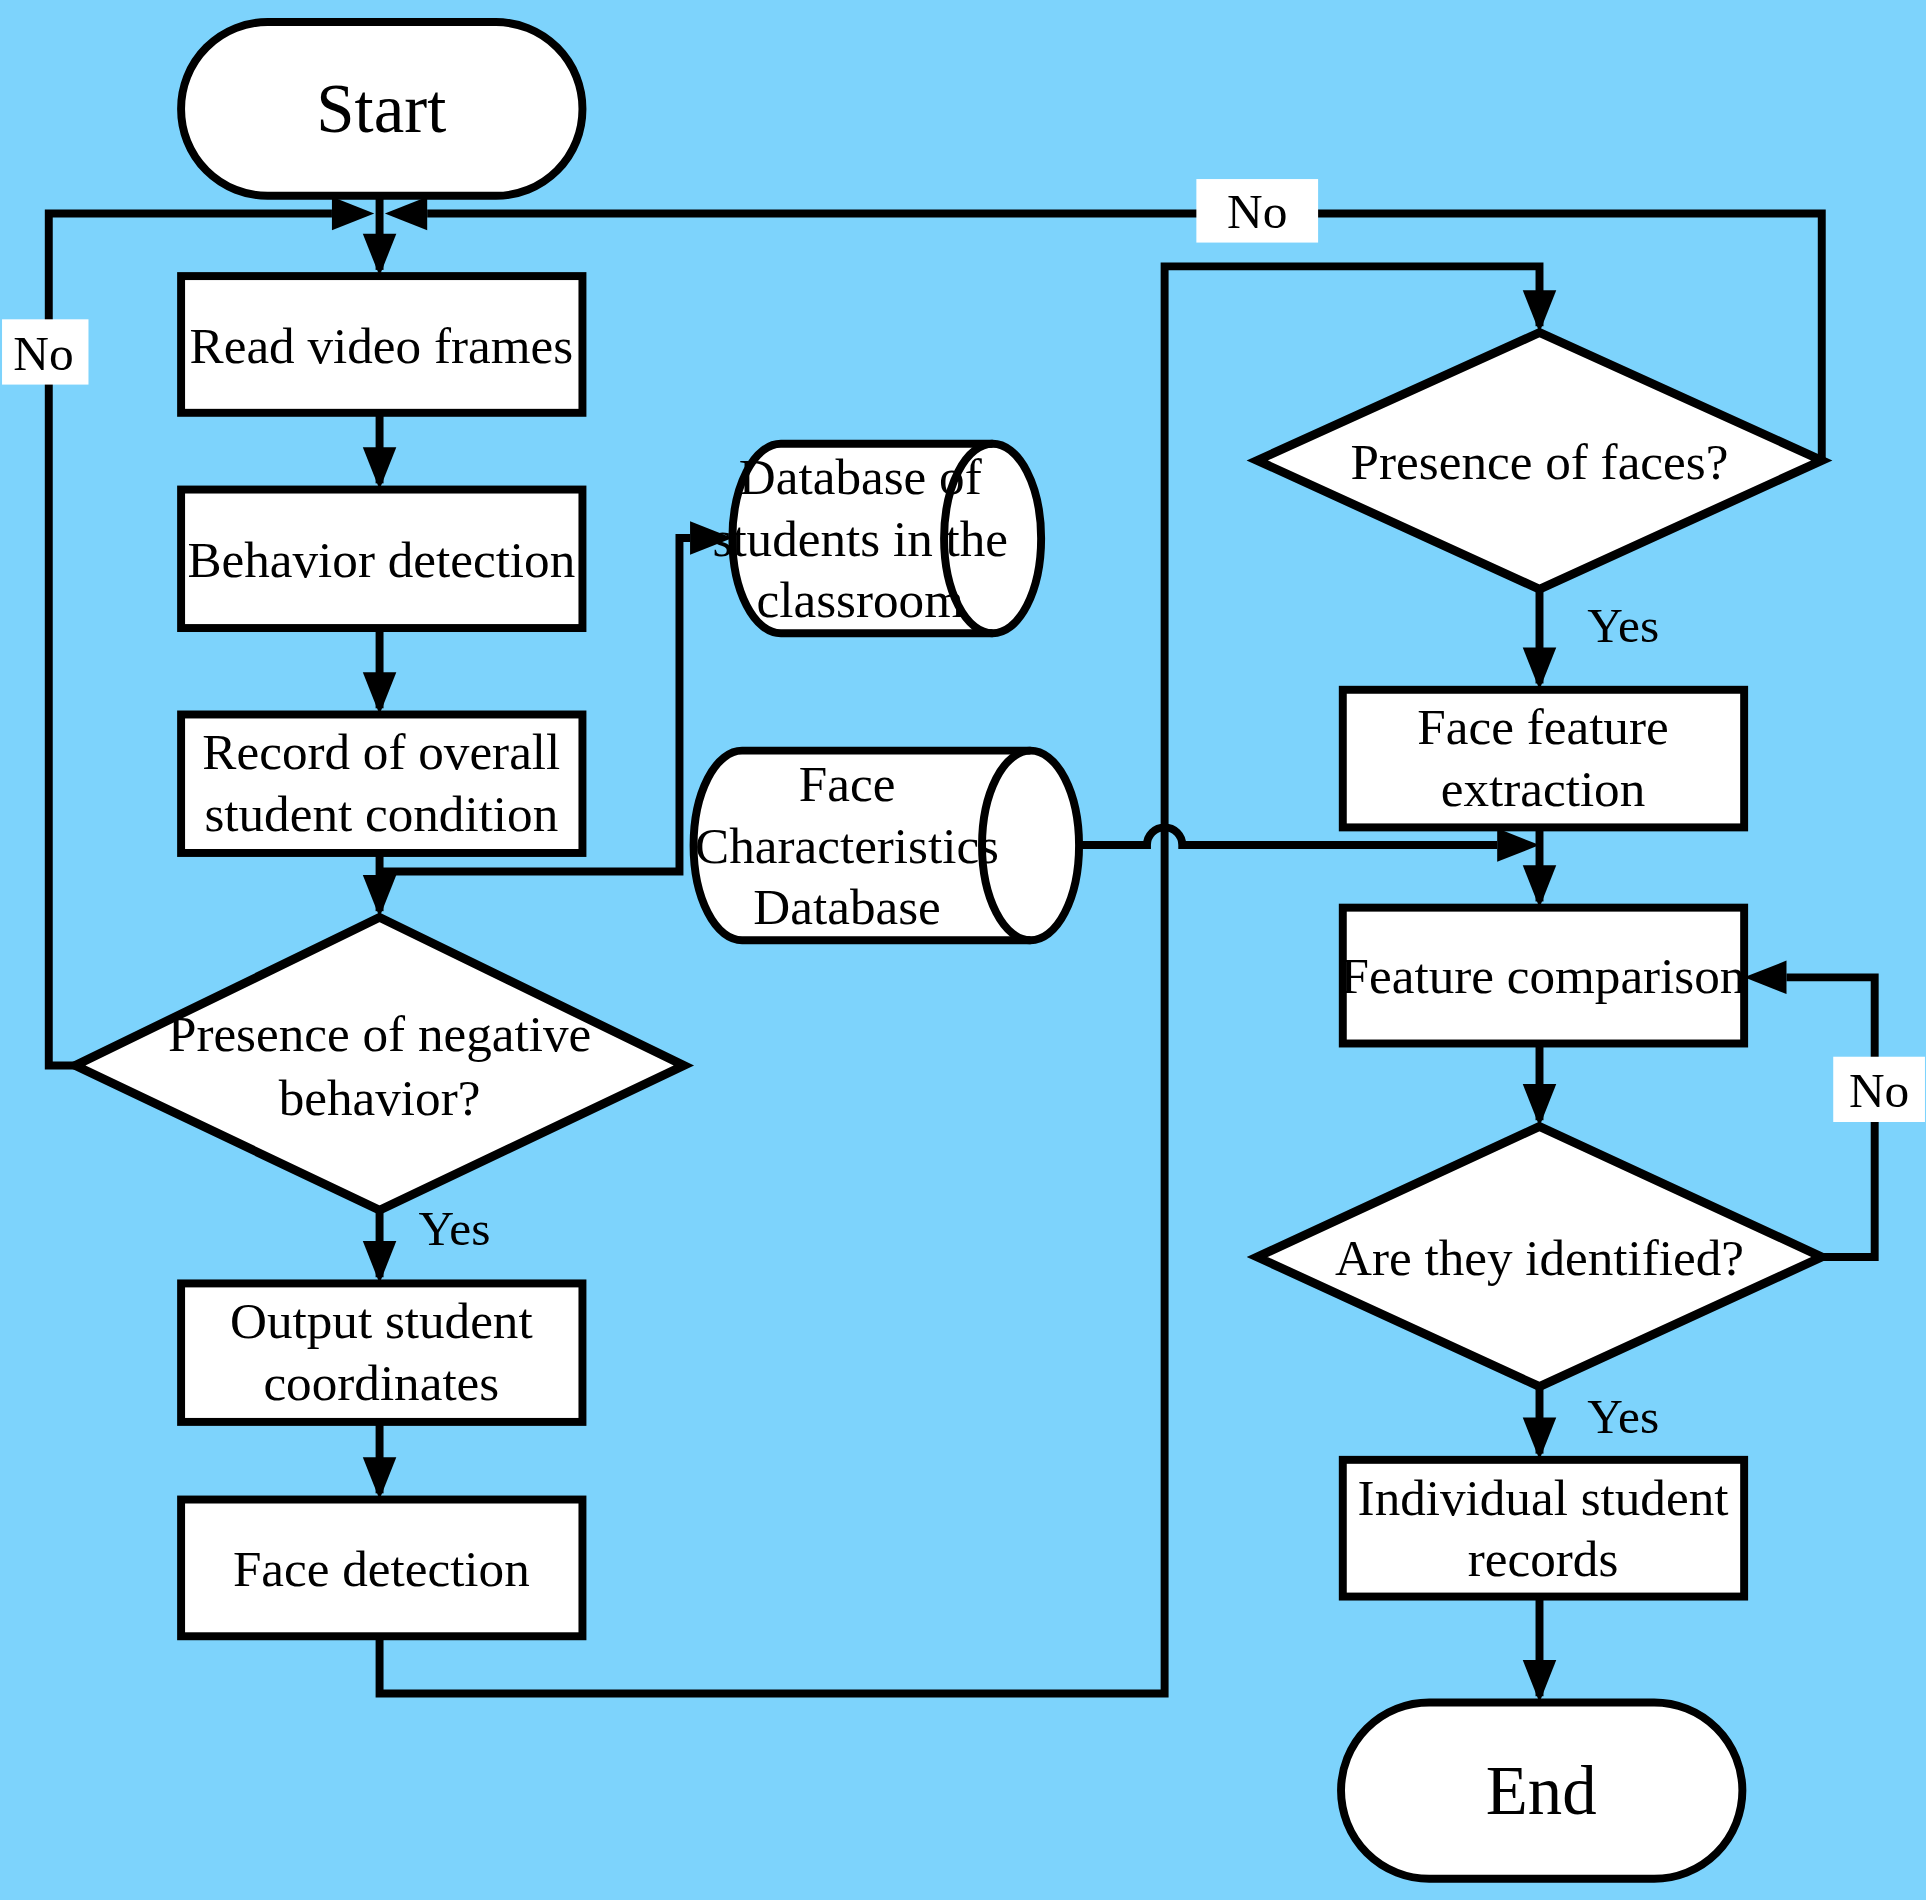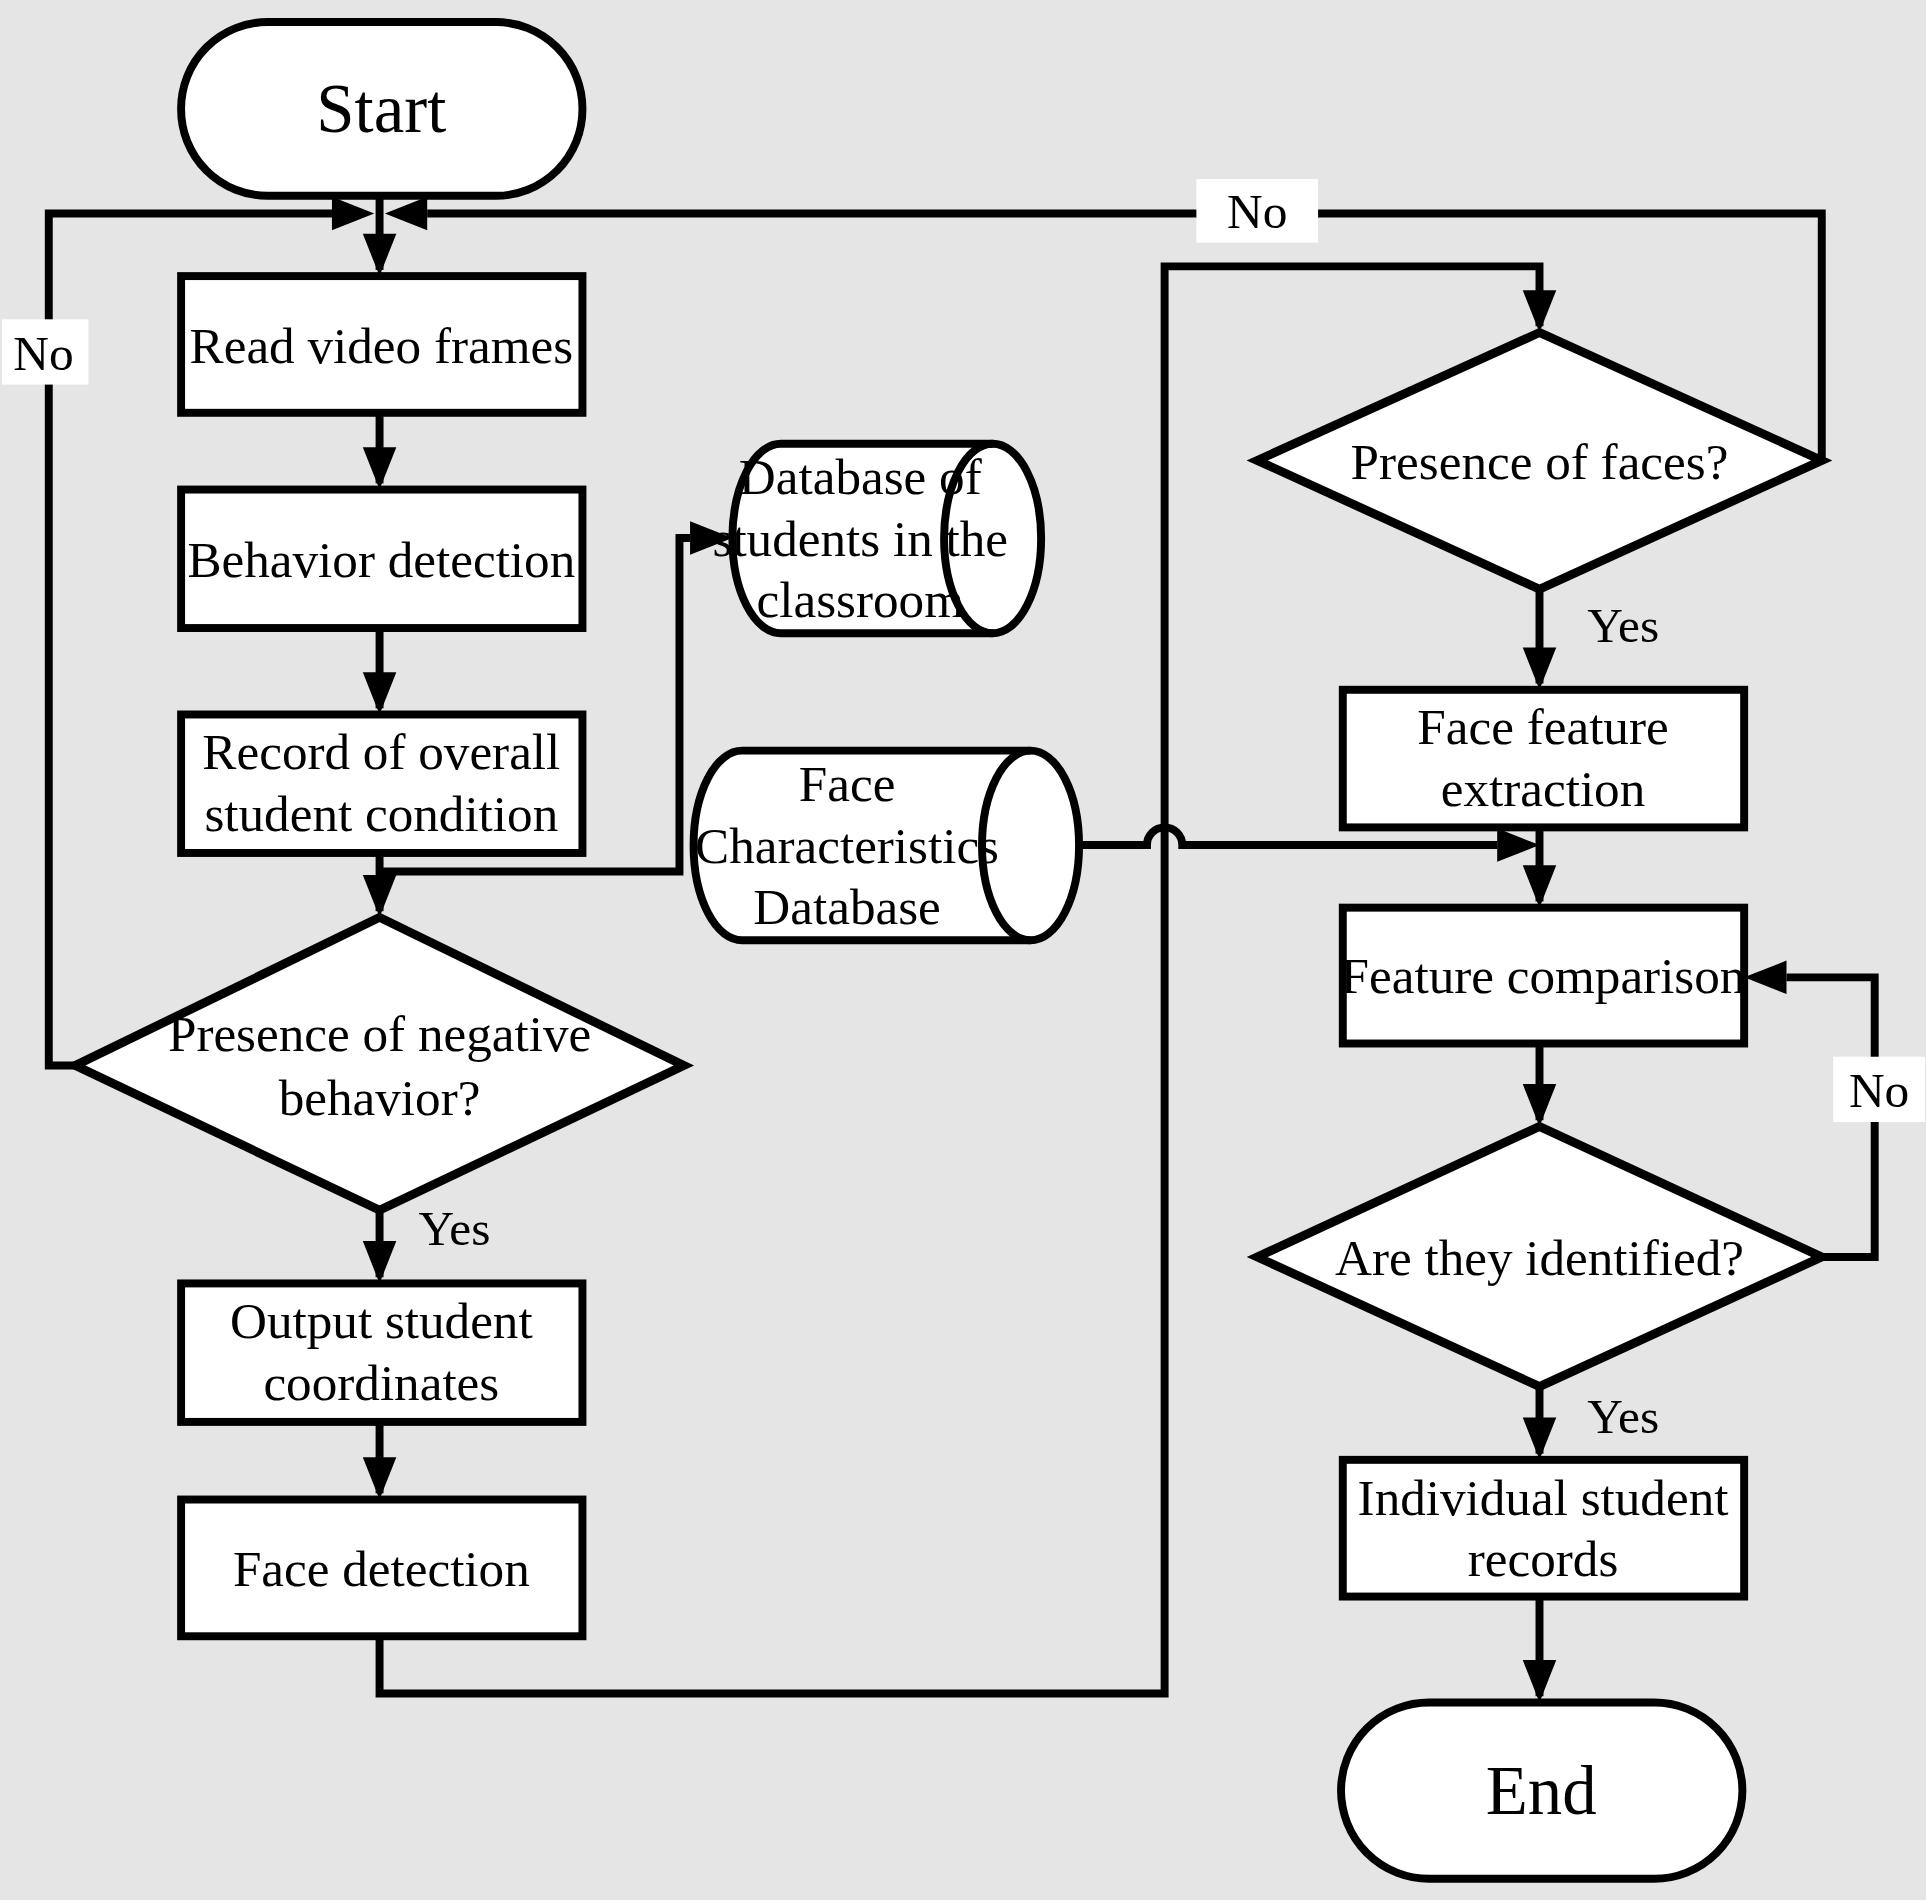--- a/index.html
+++ b/index.html
@@ -3,21 +3,21 @@
 <meta charset="utf-8">
 <style>
   html, body {
     margin: 0;
     padding: 0;
     background: #ffffff;
   }
   .canvas {
     width: 1927px;
     height: 1900px;
-    background: #e5e5e5;
+    background: #7dd3fc;
     position: relative;
   }
   svg { display: block; }
   .shape {
     fill: #ffffff;
     stroke: #000000;
     stroke-width: 9;
   }
   .diamond {
     fill: #ffffff;

